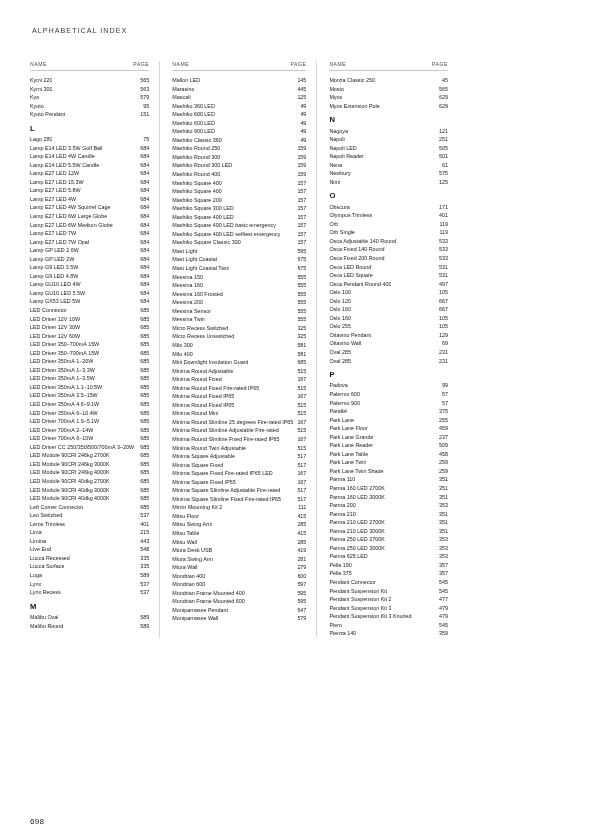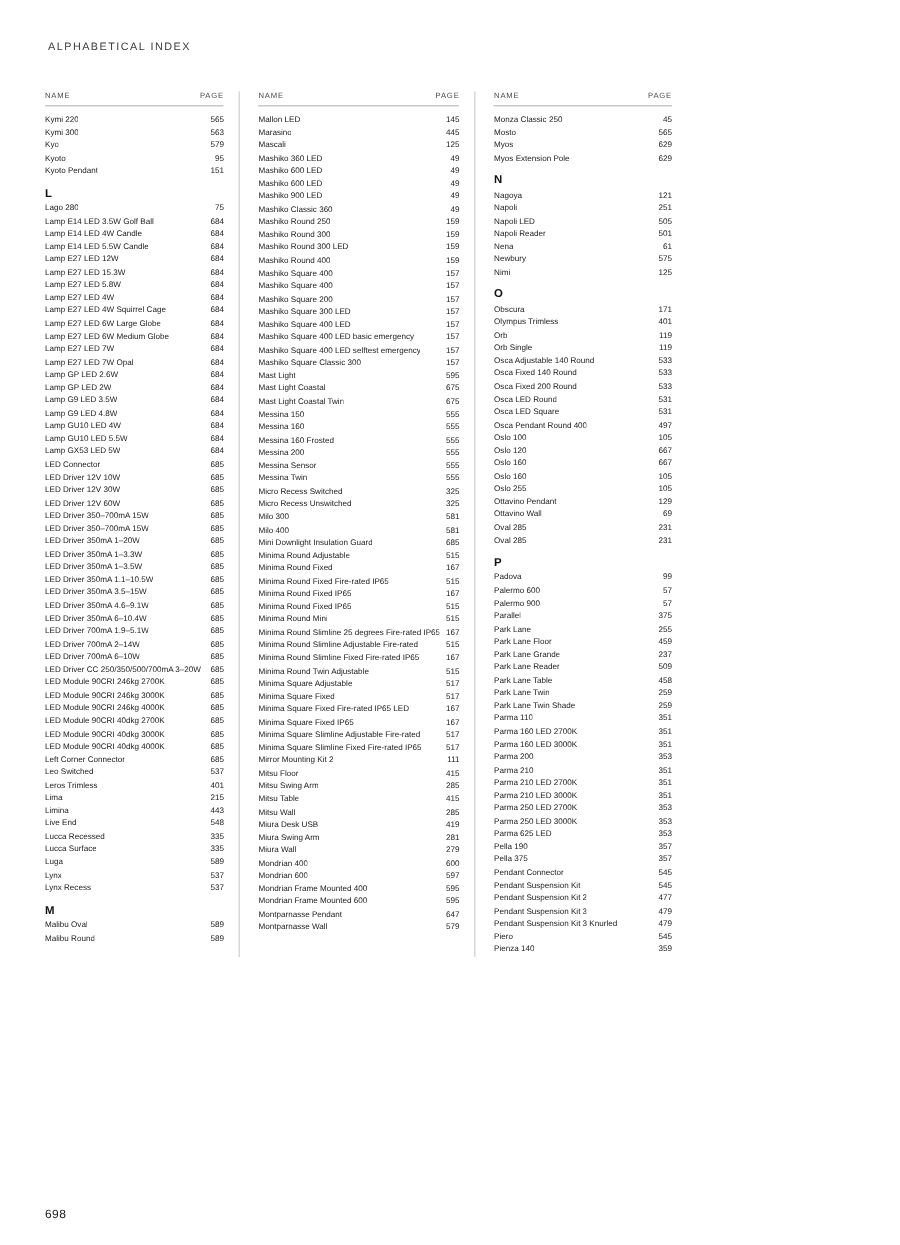--- a/index.html
+++ b/index.html
@@ -77,21 +77,21 @@
     overflow: hidden;
   }
   .entry .pg {
     white-space: nowrap;
     padding-left: 4px;
     color: #1a1a1a;
   }
   .folio {
     position: absolute;
     left: 30px;
-    bottom: 16px;
+    bottom: 4px;
     font-size: 8px;
     color: #1a1a1a;
     letter-spacing: 0.3px;
     text-align: right;
   }
 </style>
 </head>
 <body>
 
 <div class="page">

